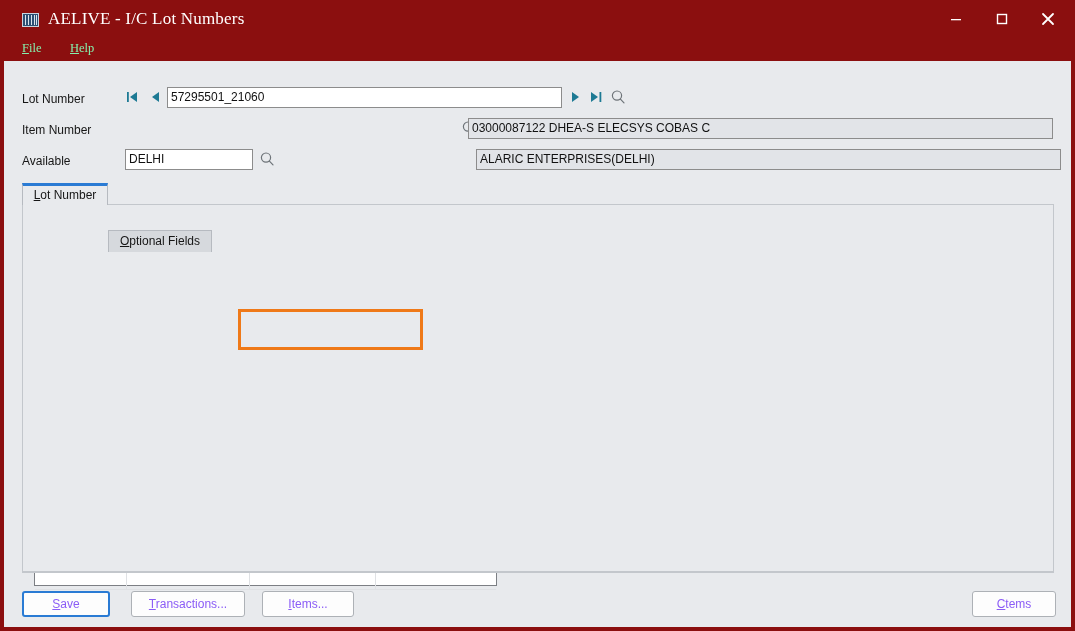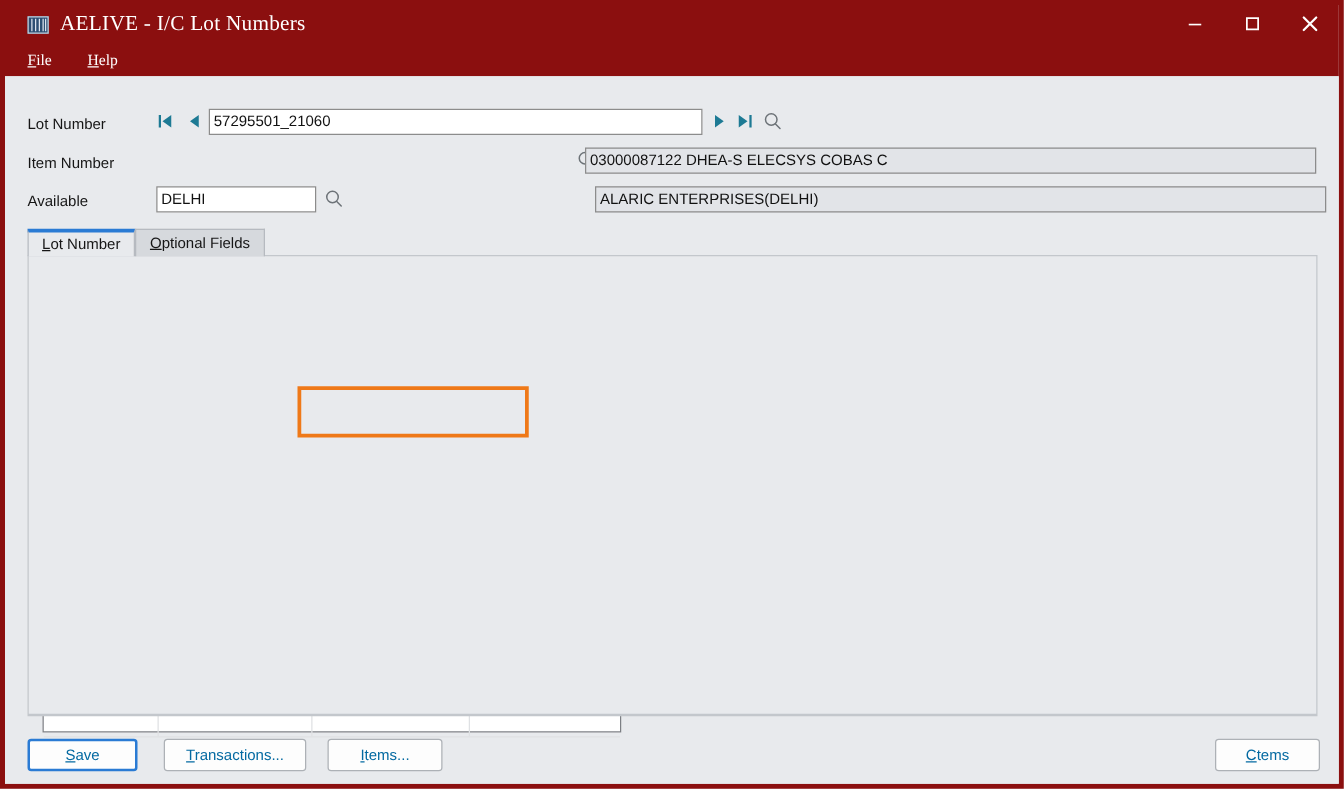--- a/index.html
+++ b/index.html
@@ -59,21 +59,21 @@
   #btn-max { right: 46px; }
   #btn-close { right: 0px; }
 
   
   #menubar {
     position: absolute; left: 0; top: 30px;
     width: 1067px; height: 27px;
   }
   .menu-item {
     position: absolute; top: 5px;
-    color: #ffffff; font-size: 12.5px;
+    color: #86efac; font-size: 12.5px;
     padding: 2px 4px;
     cursor: default;
   }
   .menu-item u { text-decoration: underline; }
   #menu-file { left: 14px; }
   #menu-help { left: 62px; }
 
   
   #client {
     position: absolute;
@@ -160,20 +160,21 @@
     border-left: 1px solid #b6bac0;
     border-right: 1px solid #b6bac0;
     line-height: 19px;
     z-index: 3;
   }
   .tab.inactive {
     background: #d6d9dd;
     border: 1px solid #b6bac0;
     border-bottom: none;
     z-index: 2;
+    margin-top: 47px;
   }
   #tab-lot { left: 0; width: 86px; }
   #tab-opt { left: 86px; width: 104px; }
 
   #tabpanel {
     position: absolute;
     left: 18px; top: 143px;
     width: 1032px; height: 368px;
     box-sizing: border-box;
     background: #e8eaed;
@@ -239,21 +240,21 @@
   
   .btn {
     position: absolute;
     box-sizing: border-box;
     height: 26px;
     background: #fdfdfd;
     border: 1px solid #adb1b6;
     border-radius: 3px;
     font-family: "Liberation Sans", sans-serif;
     font-size: 12px;
-    color: #0369a1;
+    color: #8b5cf6;
     text-align: center;
     line-height: 24px;
     cursor: default;
     white-space: nowrap;
   }
   .btn.focus {
     border: 2px solid #2a7bd4;
     line-height: 22px;
   }
   .btn u { text-decoration: underline; }

